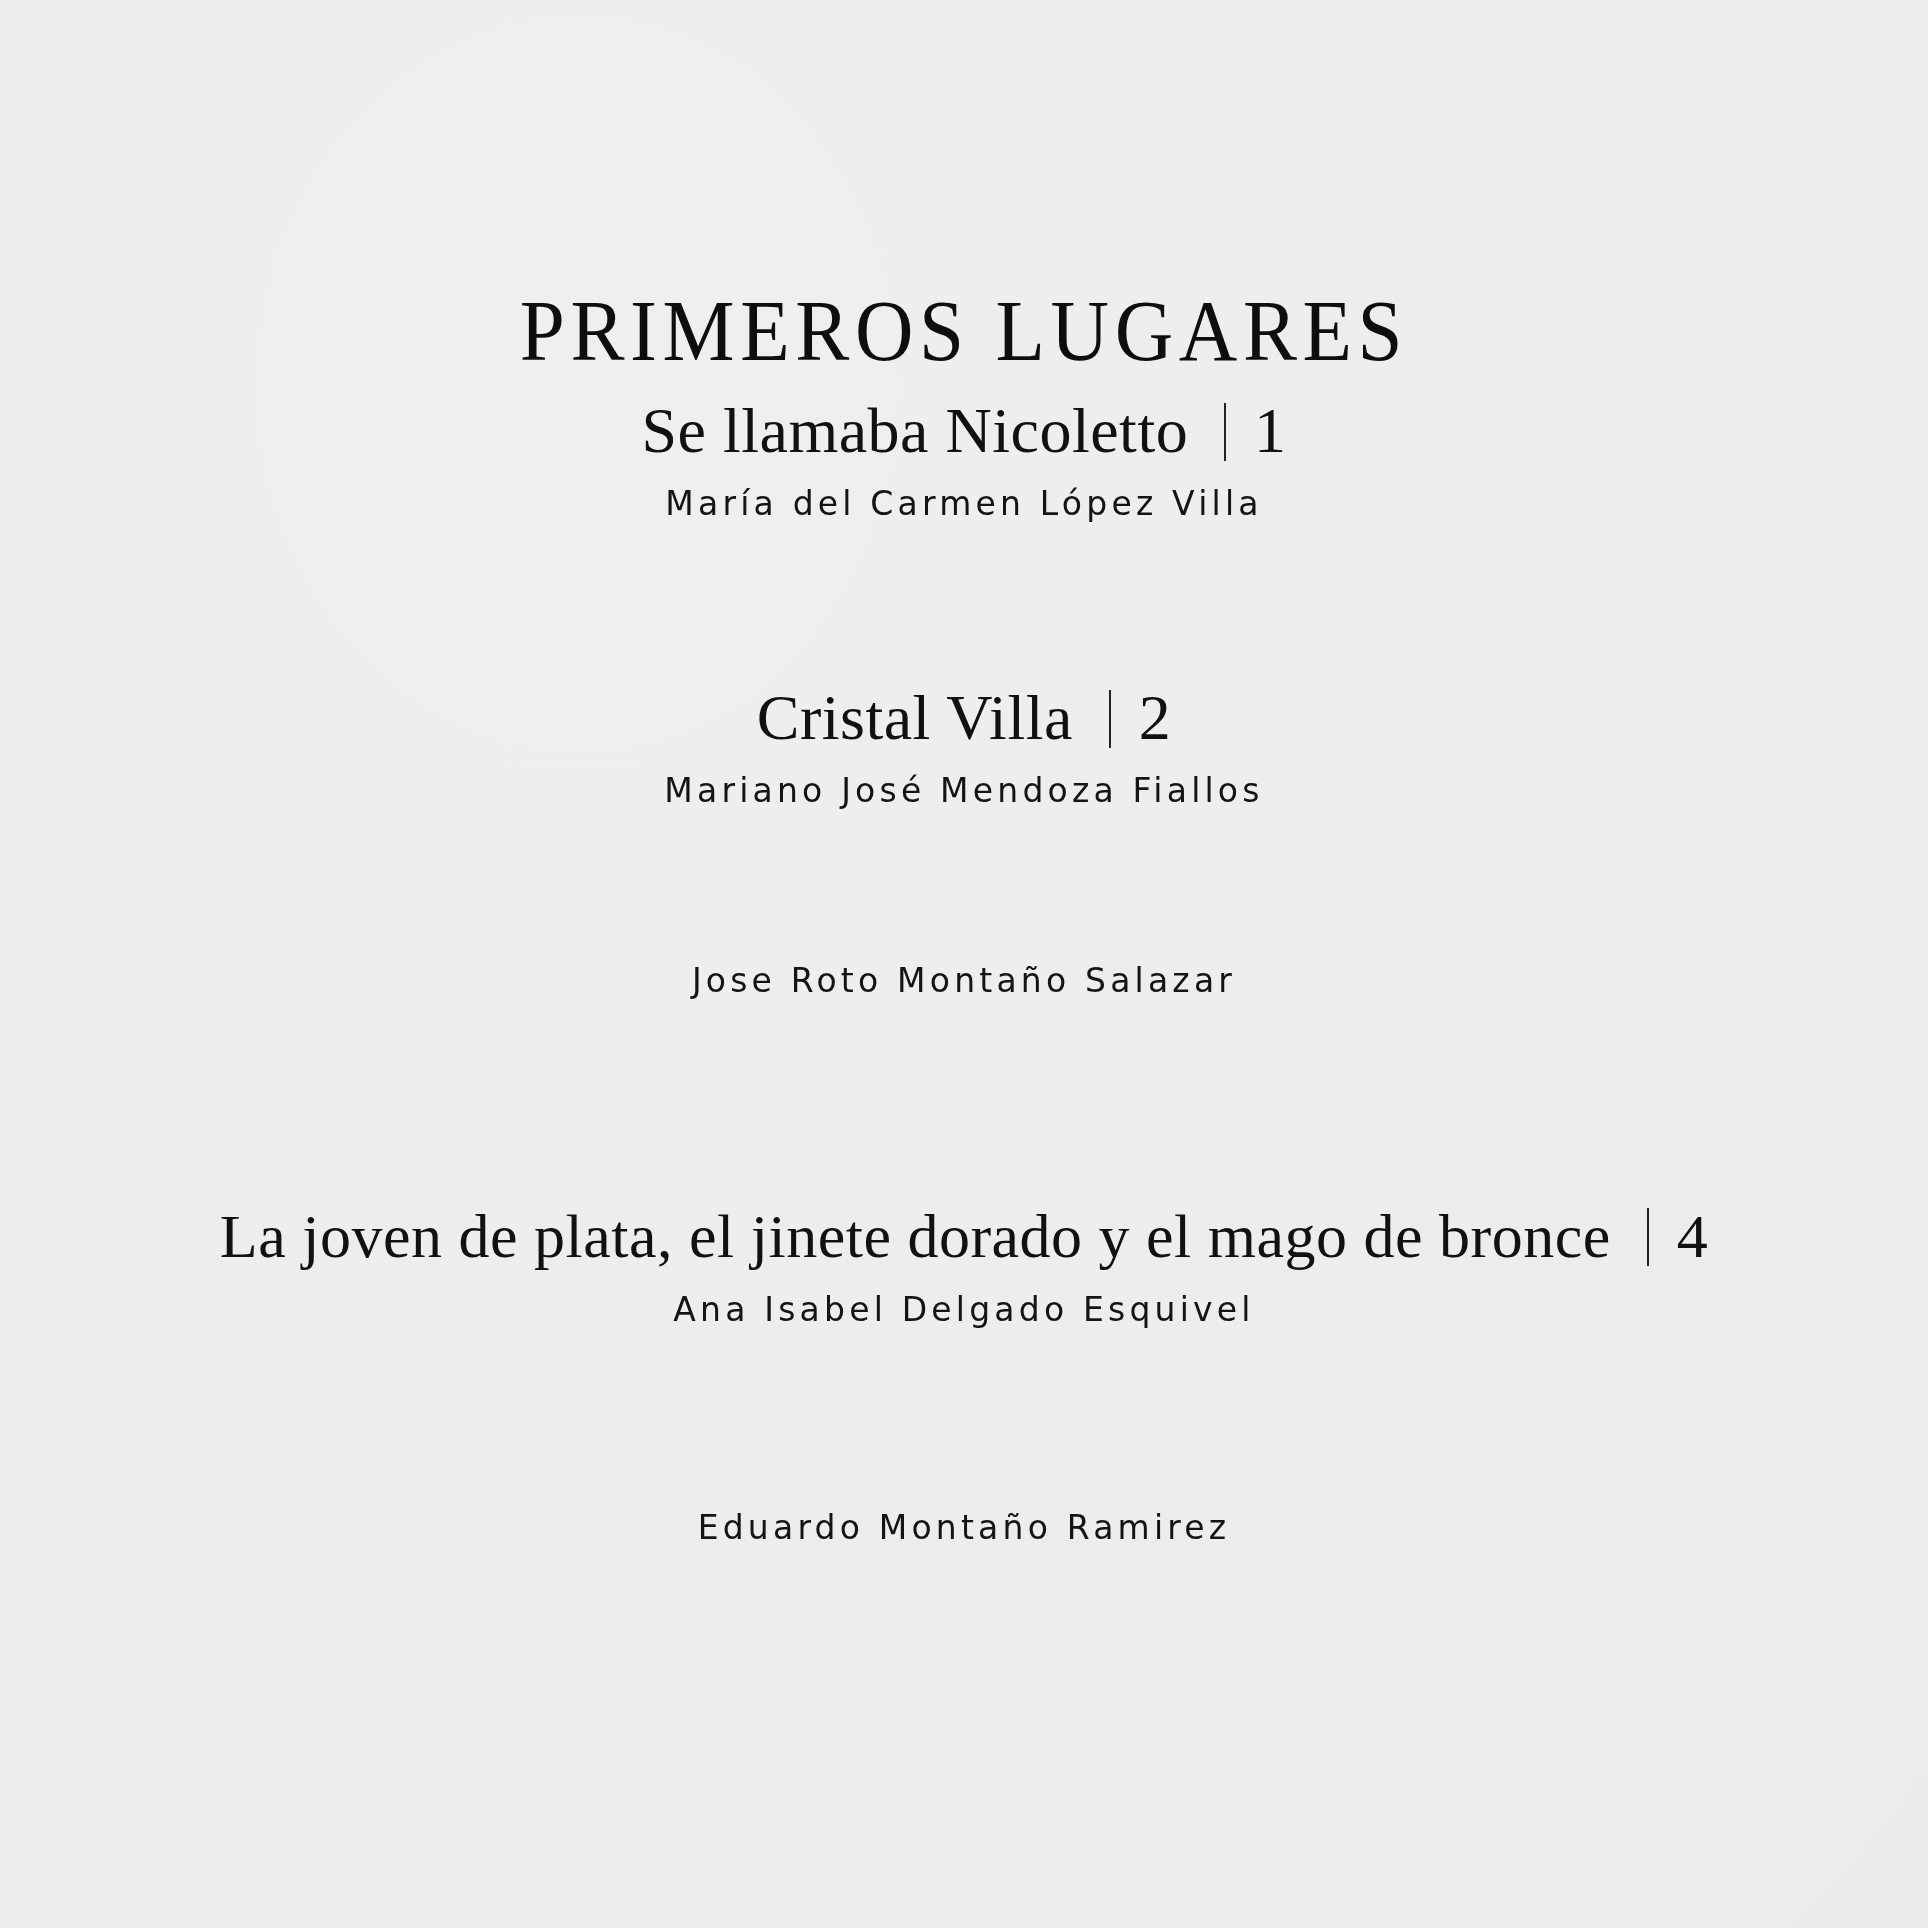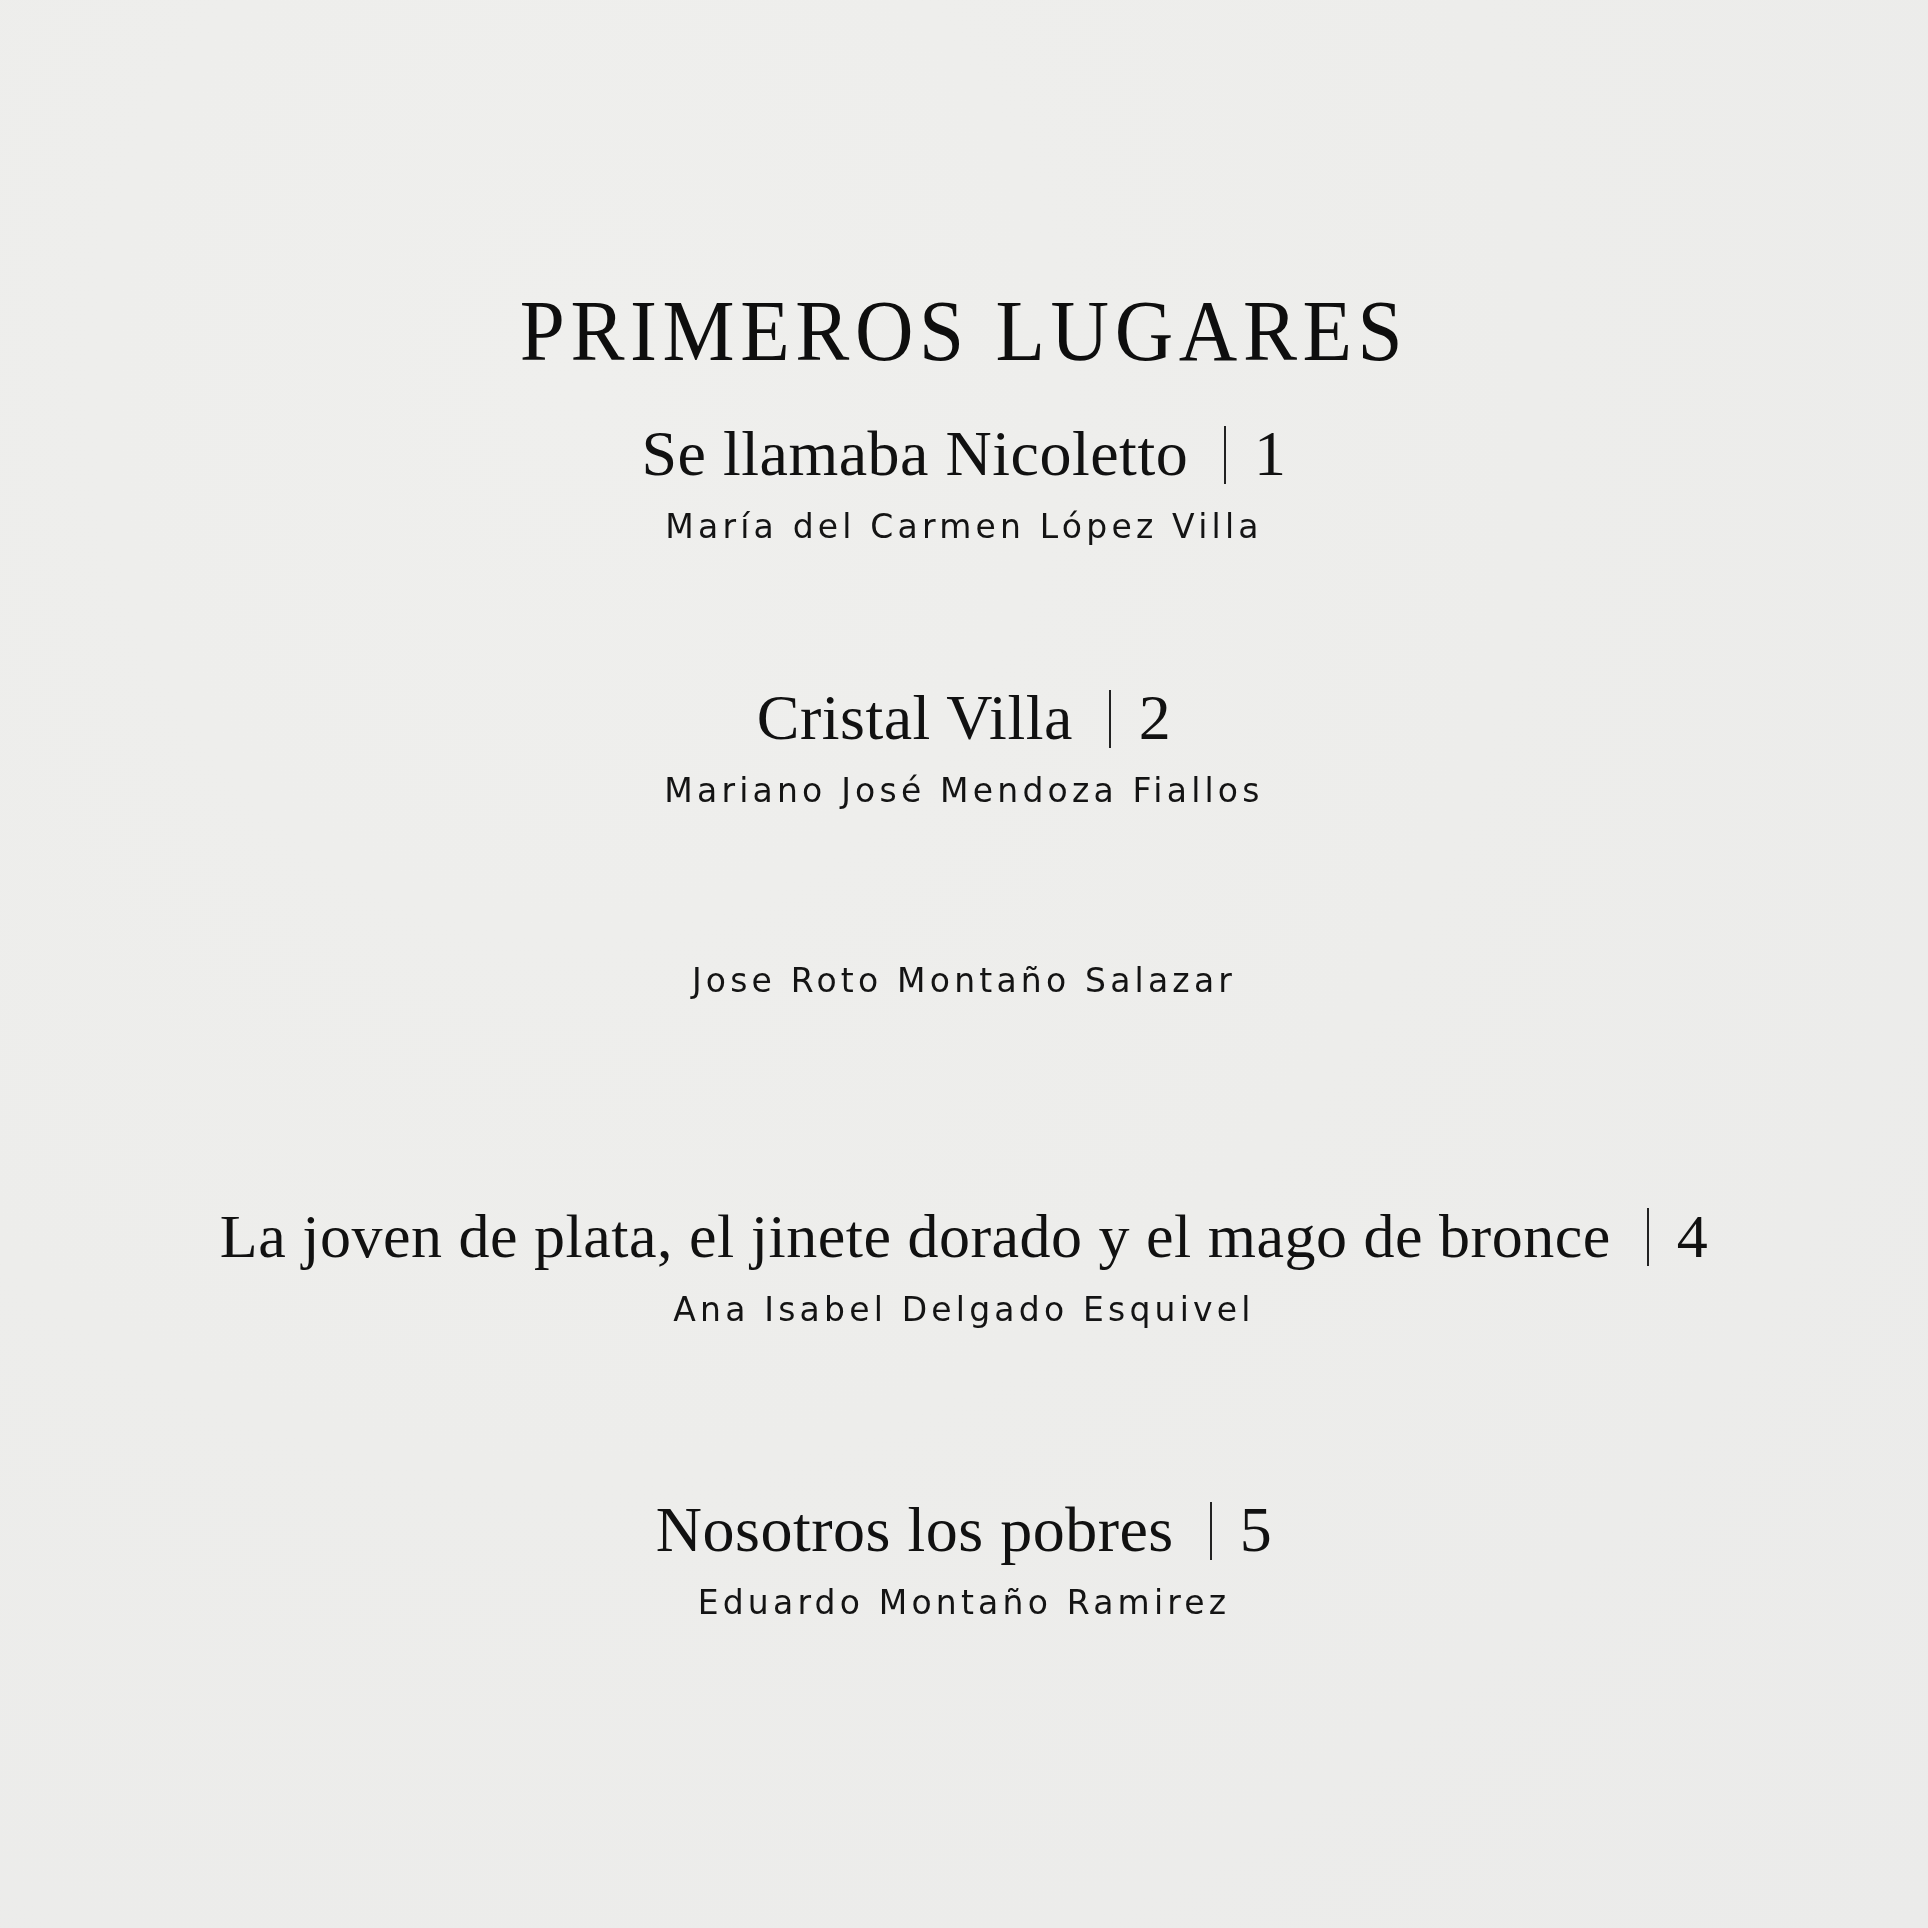--- a/index.html
+++ b/index.html
@@ -57,21 +57,21 @@
     .entry-author {
       display: block;
       margin-top: 15px;
       font-family: "DejaVu Sans", "Liberation Sans", sans-serif;
       font-size: 33px;
       line-height: 41px;
       letter-spacing: 4.2px;
       color: #141414;
       text-align: center;
     }
-    #e1 { top: 416px; }
+    #e1 { top: 393px; }
     #e2 { top: 680px; }
     #e3 { top: 945px; }
     #e4 { top: 1199px; }
     #e5 { top: 1492px; }
     #e4 .entry-title { font-size: 62px; }
   </style>
 </head>
 <body>
 
 <h1 class="title">PRIMEROS LUGARES</h1>
@@ -89,16 +89,15 @@
 <div class="entry" id="e3">
   <span class="entry-author">Jose Roto Montaño Salazar</span>
 </div>
 
 <div class="entry" id="e4">
   <span class="entry-title"><span>La joven de plata, el jinete dorado y el mago de bronce</span><span class="sep"></span><span class="rank">4</span></span>
   <span class="entry-author">Ana Isabel Delgado Esquivel</span>
 </div>
 
 <div class="entry" id="e5">
-  <span class="entry-title"><span>Nosotros los pobres</span><span class="sep"></span><span class="rank">5</span></span>
   <span class="entry-author">Eduardo Montaño Ramirez</span>
 </div>
 
 
 </body></html>

